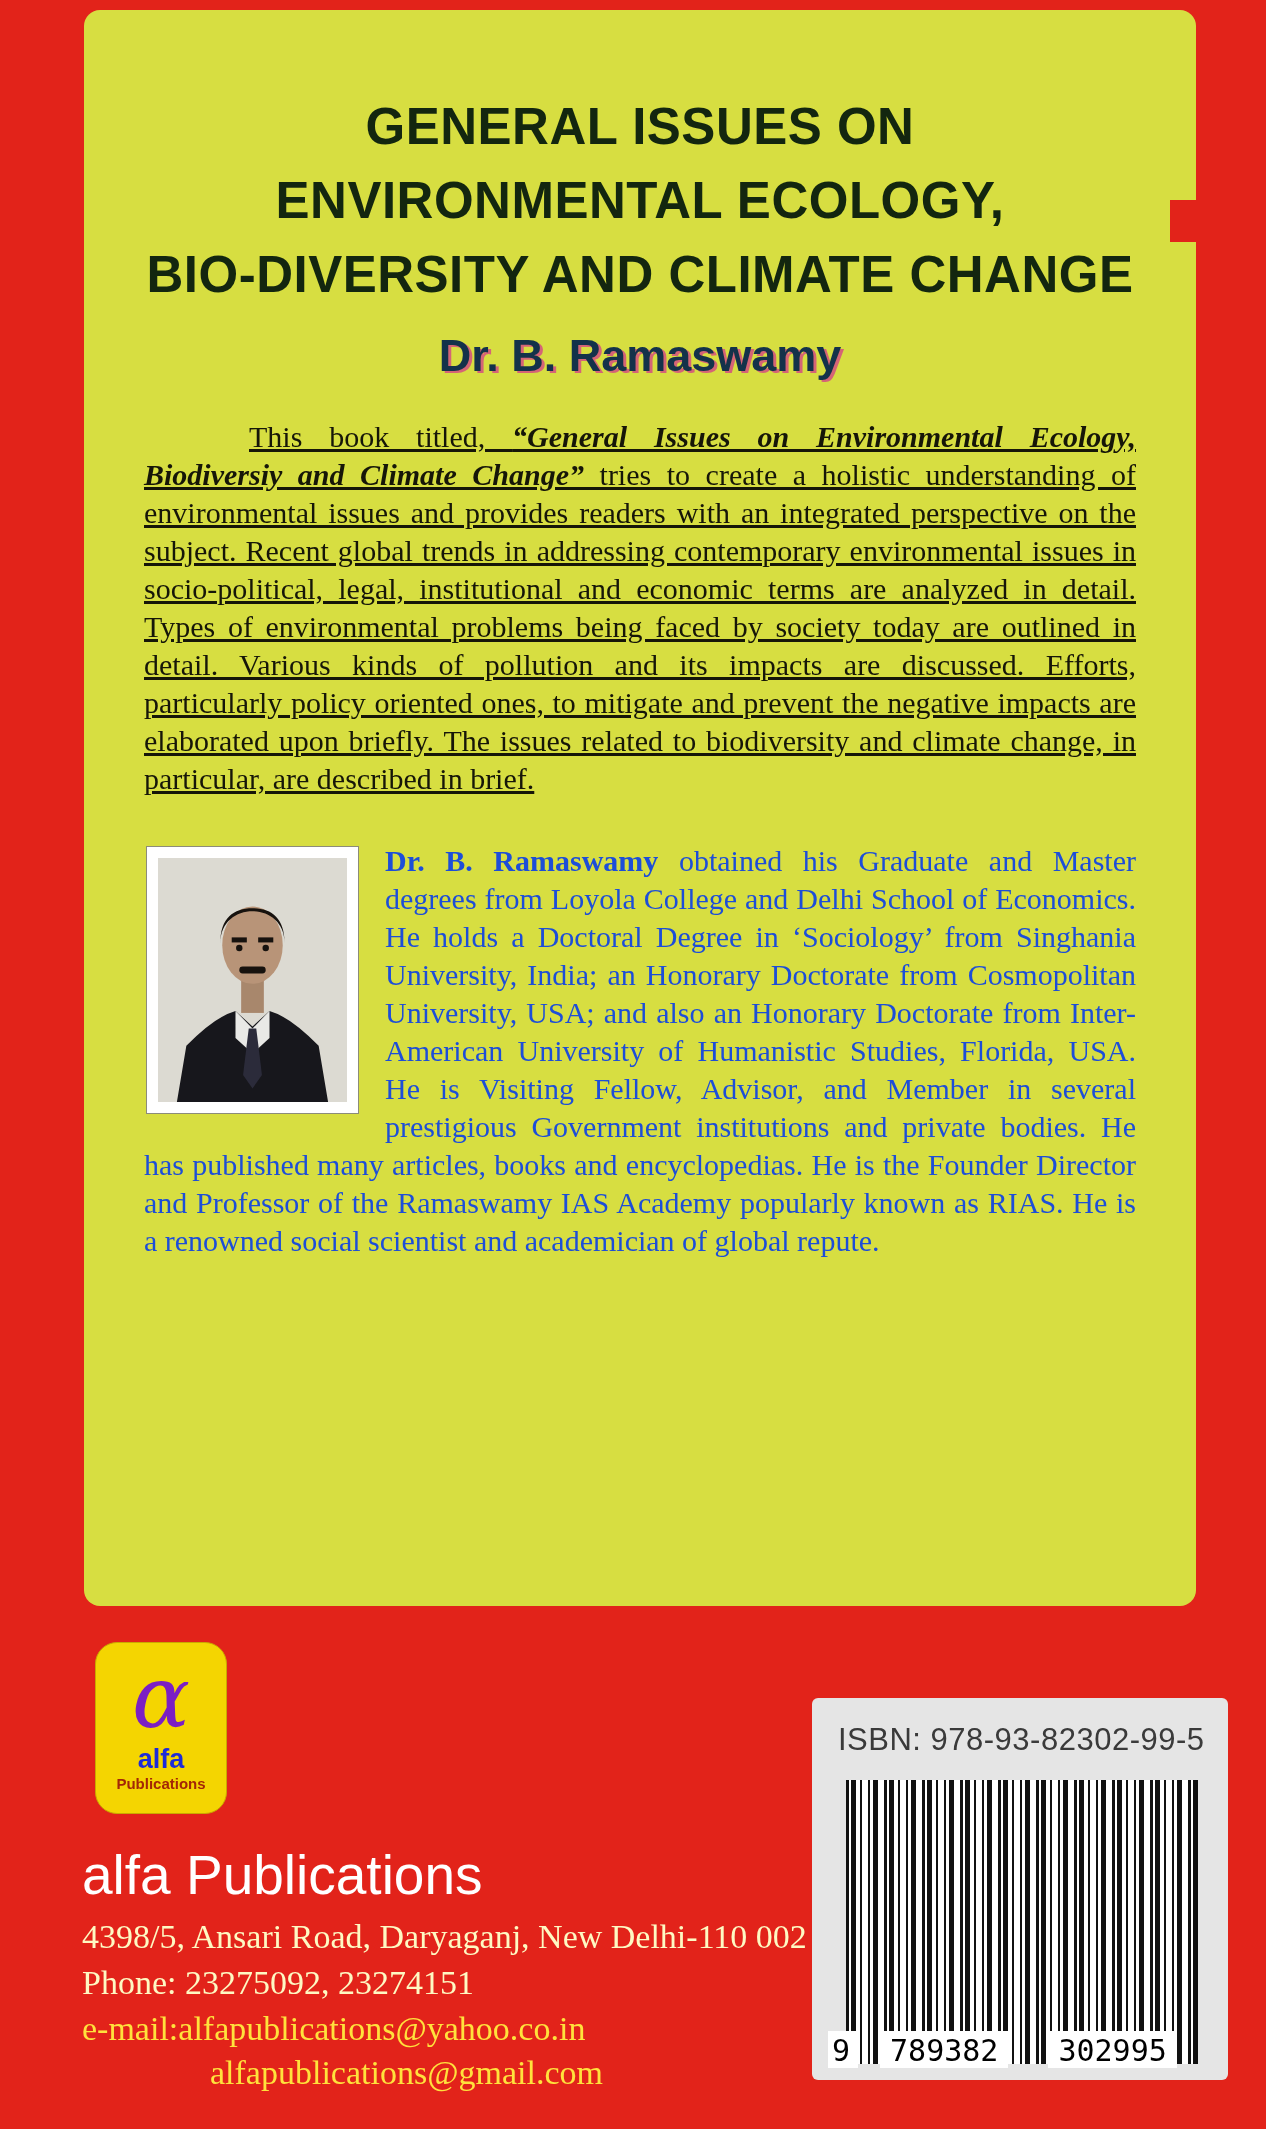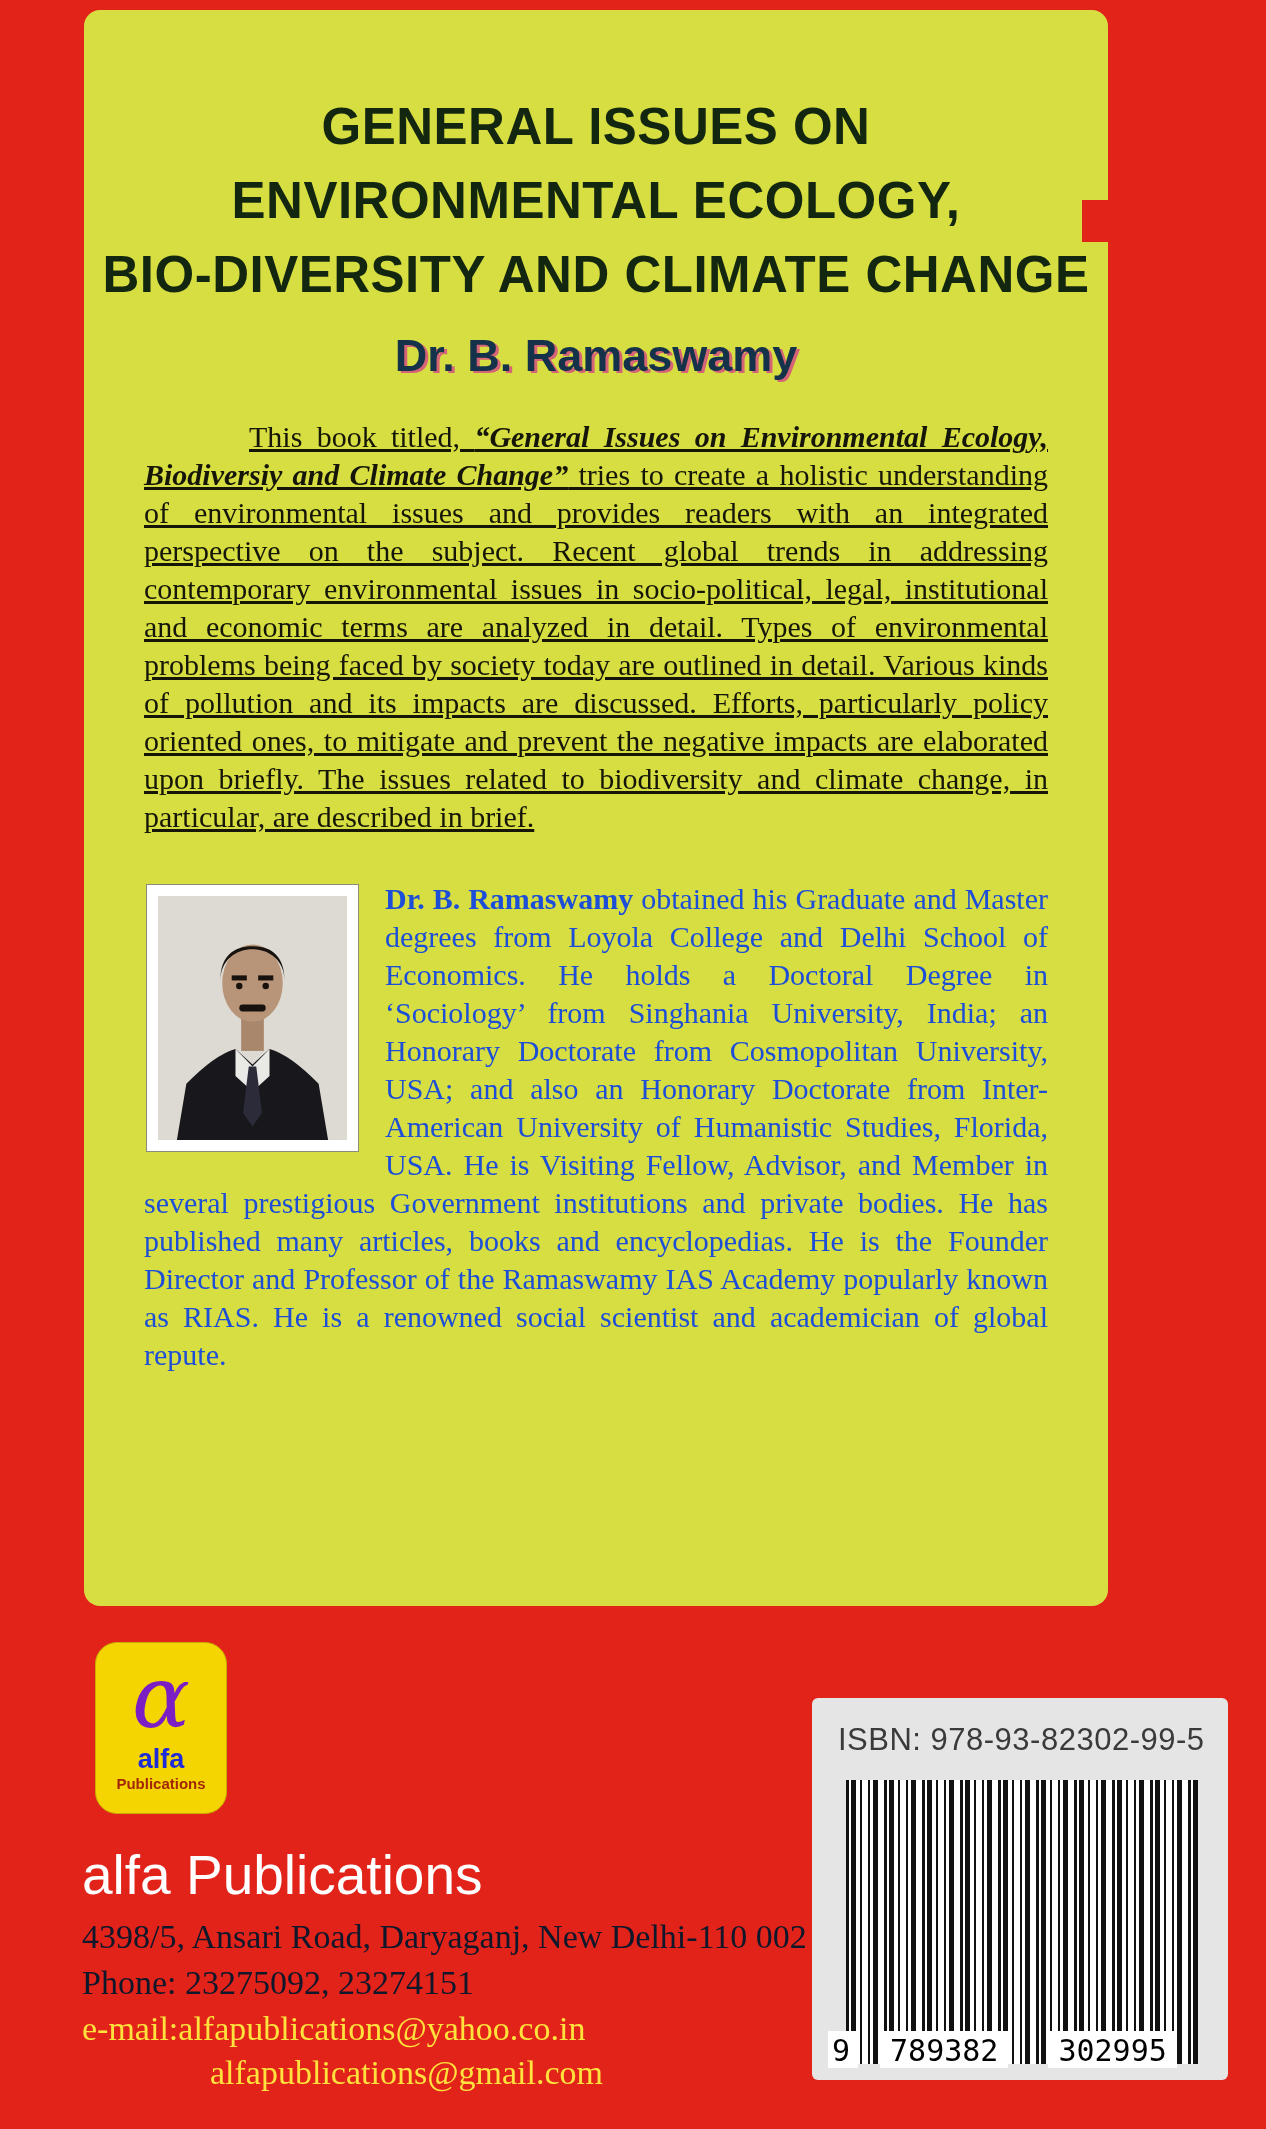--- a/index.html
+++ b/index.html
@@ -6,21 +6,21 @@
   html,body { width:1266px; height:2129px; }
   body {
     position:relative;
     background:#e2231a;
     font-family:"Liberation Serif", serif;
     overflow:hidden;
   }
 
   
   .panel {
-    position:absolute; left:84px; top:10px; width:1024px; height:1596px;
+    position:absolute; left:84px; top:10px; width:1112px; height:1596px;
     background:#d7de41; border-radius:16px;
   }
   .notch {
     position:absolute; right:-2px; top:190px; width:28px; height:42px;
     background:#e2231a;
   }
 
   .title {
     margin-top:80px; text-align:center;
     font-family:"Liberation Sans", sans-serif; font-weight:bold;
@@ -69,21 +69,21 @@
   .logo-sub {
     font-family:"Liberation Sans", sans-serif; font-weight:bold;
     font-size:15px; line-height:18px; color:#a32706;
   }
 
   .pub-name {
     position:absolute; left:82px; top:1843px;
     font-family:"Liberation Sans", sans-serif;
     font-size:55px; color:#ffffff;
   }
-  .pub-line { position:absolute; left:82px; color:#0f172a; font-size:34px; }
+  .pub-line { position:absolute; left:82px; color:#fef9c3; font-size:34px; }
   .pub-address { top:1918px; }
   .pub-phone   { top:1964px; }
   .pub-email1  { top:2010px; color:#ffe23c; }
   .pub-email2  { top:2054px; left:210px; color:#ffe23c; }
 
   
   .barcode-box {
     position:absolute; left:812px; top:1698px; width:416px; height:382px;
     background:#e5e5e5; border-radius:6px;
   }

